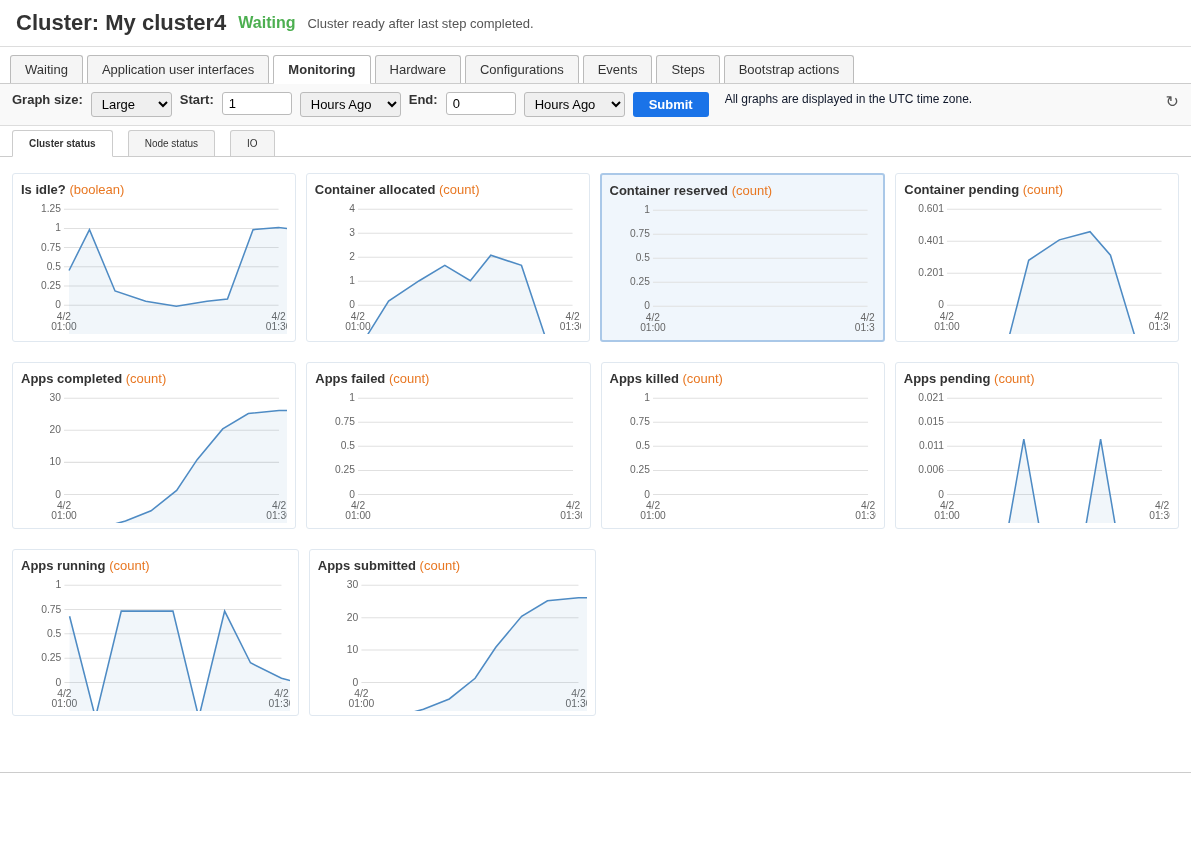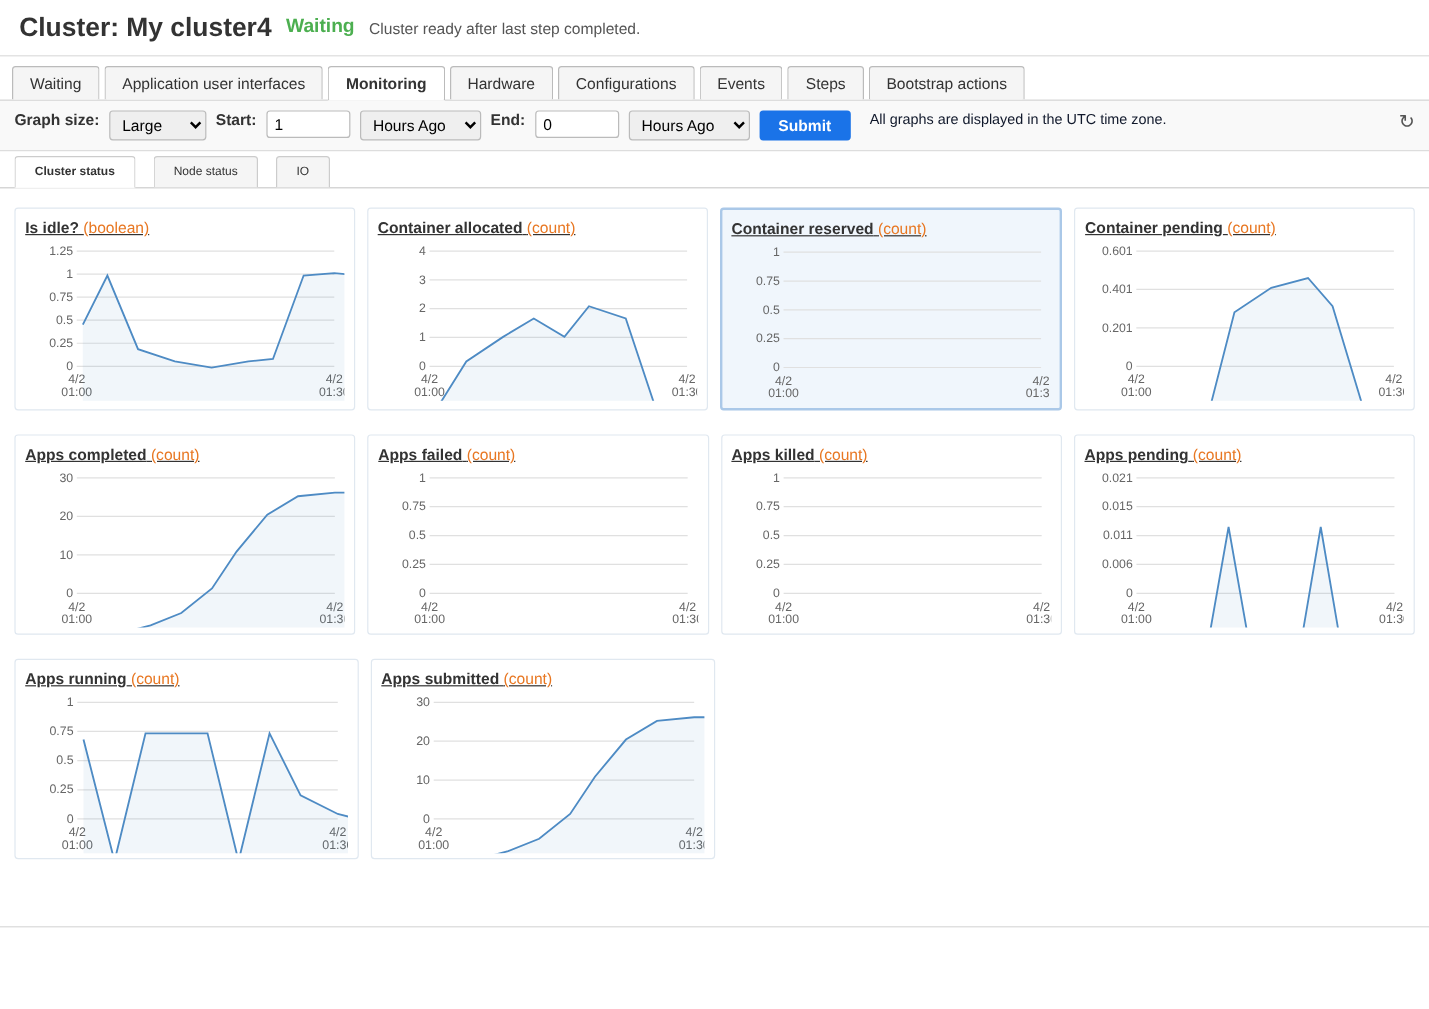--- a/index.html
+++ b/index.html
@@ -24,21 +24,21 @@
     .btn-submit { background: #1a73e8; color: #fff; border: none; padding: 5px 16px; border-radius: 3px; cursor: pointer; font-size: 13px; font-weight: bold; }
     .utc-note { font-size: 12px; color: #0f172a; margin-left: 8px; }
     .refresh-icon { margin-left: auto; font-size: 16px; cursor: pointer; color: #555; }
 
     
     .sub-tabs { display: flex; border-bottom: 1px solid #ccc; padding: 0 12px; margin-top: 4px; }
     .sub-tab { padding: 7px 16px; border: 1px solid #ccc; border-bottom: none; margin-right: 15px; border-radius: 3px 3px 0 0; cursor: pointer; font-size: 10px; background: #f5f5f5; }
     .sub-tab.active { background: #fff; border-bottom: 1px solid #fff; margin-bottom: -1px; font-weight: bold; }
 
     
-    .charts-section { padding: 16px 12px; text-decoration: underline; }
+    .charts-section { padding: 16px 12px; }
     .charts-row { display: flex; gap: 10px; margin-bottom: 20px; }
     .chart-box { flex: 1; min-width: 0; border: 1px solid #e0e8f0; border-radius: 3px; padding: 8px; background: #fff; }
     .chart-box.highlighted { border: 2px solid #aac8e8; background: #f0f6fc; }
     .chart-title { font-size: 13px; font-weight: bold; margin-bottom: 4px; }
     .chart-title .unit { color: #e87722; font-weight: normal; }
     .chart-container { width: 100%; height: 130px; position: relative; }
     .axis-label { font-size: 10px; fill: #666; }
     .grid-line { stroke: #e0e0e0; stroke-width: 1; }
     .chart-line { fill: none; stroke: #4e8bc4; stroke-width: 1.5; }
     .chart-area { fill: rgba(78,139,196,0.08); }

